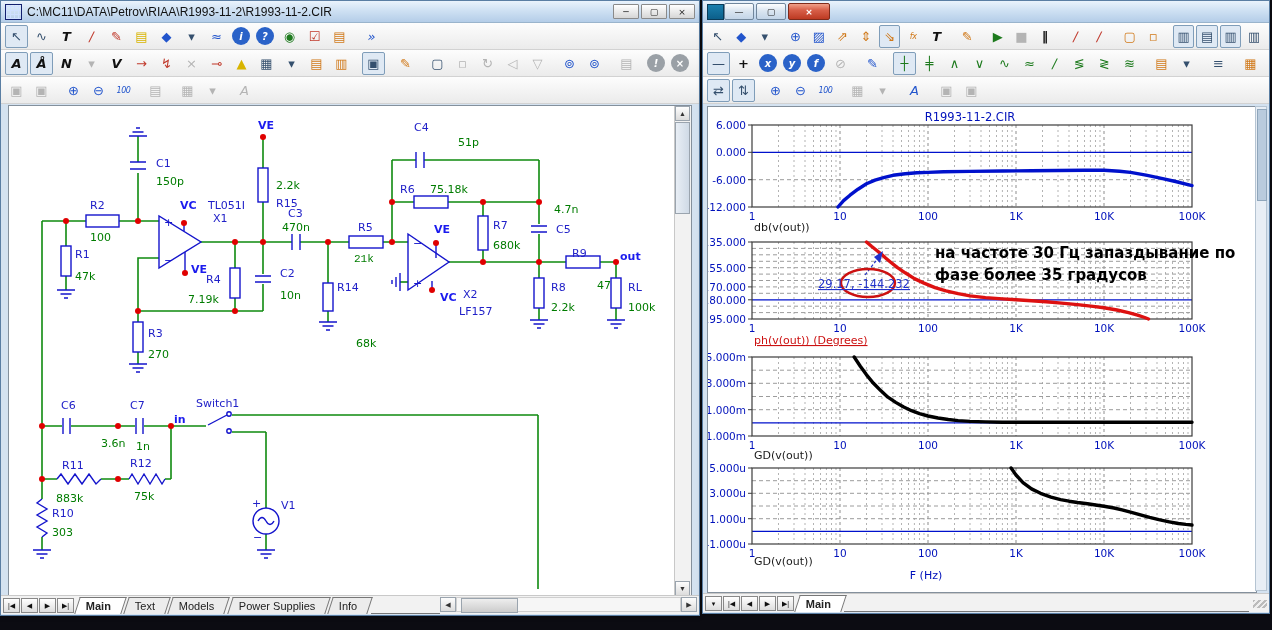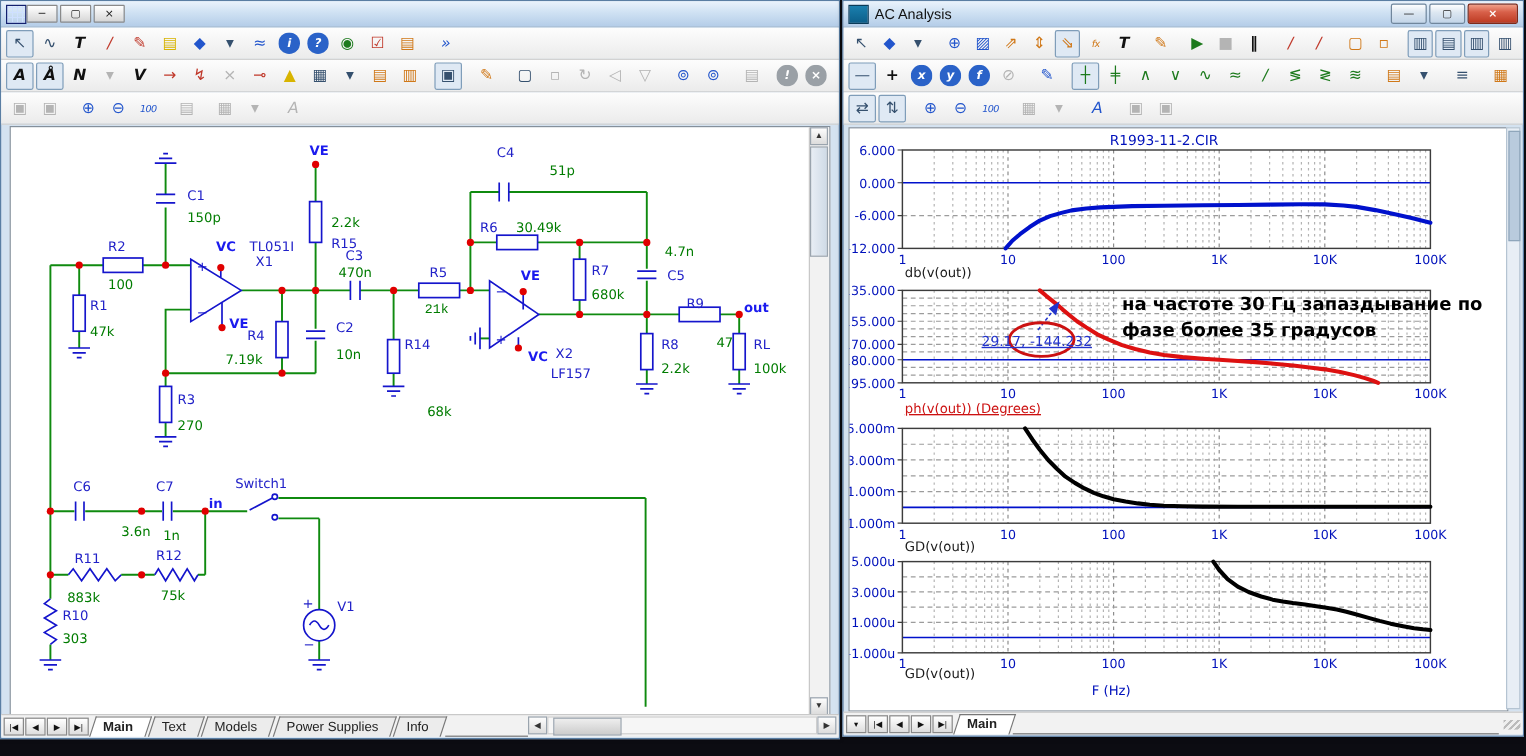--- a/index.html
+++ b/index.html
@@ -89,20 +89,21 @@
   .tick{stroke:#3c3c3c;}
 </style>
 </head>
 <body>
 
 <div class="desktop">
 
   <section class="win win-left">
     <header class="titlebar">
       <span class="app-icon"></span>
+      <span class="title">C:\MC11\DATA\Petrov\RIAA\R1993-11-2\R1993-11-2.CIR</span>
       <span class="winbtns">
           <button class="wbtn"><span>─</span></button>
           <button class="wbtn"><span>▢</span></button>
           <button class="wbtn"><span>×</span></button>
         </span>
     </header>
     <div class="toolbar tb1">
         <span class="tbi pressed">
           <i>↖</i>
         </span>
@@ -390,21 +391,21 @@
           <span class="slabel lv" style="left: 272px; top: 114px;">470n</span>
           <span class="slabel ln" style="left: 270px; top: 160px;">C2</span>
           <span class="slabel lv" style="left: 270px; top: 182px;">10n</span>
           <span class="slabel ln" style="left: 348px; top: 114px;">R5</span>
           <span class="slabel lv" style="left: 344px; top: 146px; font-family: Liberation Mono, monospace;">21k</span>
           <span class="slabel ln" style="left: 327px; top: 174px;">R14</span>
           <span class="slabel lv" style="left: 346px; top: 194px; margin-top: 36px;">68k</span>
           <span class="slabel ln" style="left: 404px; top: 14px;">C4</span>
           <span class="slabel lv" style="left: 406px; top: 29px; margin-left: 42px;">51p</span>
           <span class="slabel ln" style="left: 390px; top: 76px;">R6</span>
-          <span class="slabel lv" style="left: 420px; top: 76px;">30.49k</span>
+          <span class="slabel lv" style="left: 420px; top: 76px;">75.18k</span>
           <span class="slabel ln" style="left: 483px; top: 112px;">R7</span>
           <span class="slabel lv" style="left: 483px; top: 132px;">680k</span>
           <span class="slabel lv" style="left: 544px; top: 96px;">4.7n</span>
           <span class="slabel ln" style="left: 546px; top: 116px;">C5</span>
           <span class="slabel ld" style="left: 424px; top: 116px;">VE</span>
           <span class="slabel ld" style="left: 430px; top: 184px;">VC</span>
           <span class="slabel ln" style="left: 453px; top: 181px;">X2</span>
           <span class="slabel ln" style="left: 449px; top: 198px;">LF157</span>
           <span class="slabel ln" style="left: 562px; top: 140px;">R9</span>
           <span class="slabel lv" style="left: 567px; top: 172px; margin-left: 20px;">47</span>
@@ -462,21 +463,20 @@
             <span class="hthumb"></span>
           </span>
         <button class="hbtn">▶</button>
       </span>
     </footer>
   </section>
 
   <section class="win win-right win7">
     <header class="titlebar">
       <span class="app-icon" style="background:linear-gradient(#1a7fae,#0c5f8a);border-color:#0a3b58;"></span>
-      <span class="title">AC Analysis</span>
       <span class="winbtns">
           <button class="wbtn"><span>—</span></button>
           <button class="wbtn"><span>▢</span></button>
           <button class="wbtn red"><span>×</span></button>
         </span>
     </header>
     <div class="toolbar tb1">
         <span class="tbi">
           <i>↖</i>
         </span>

